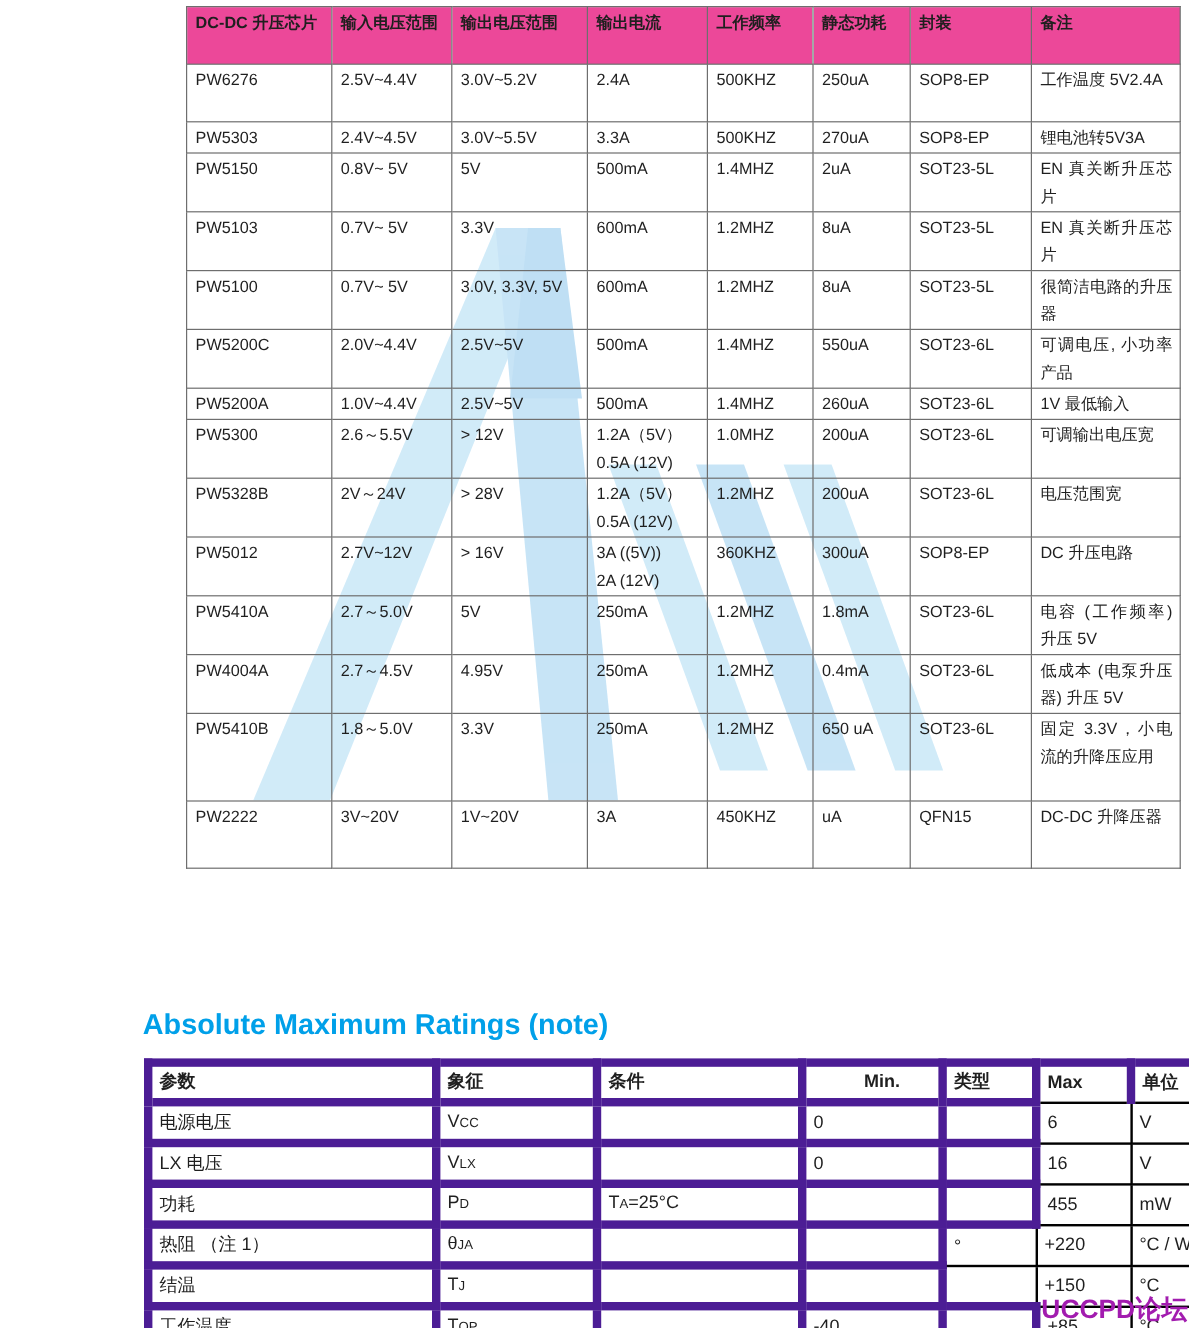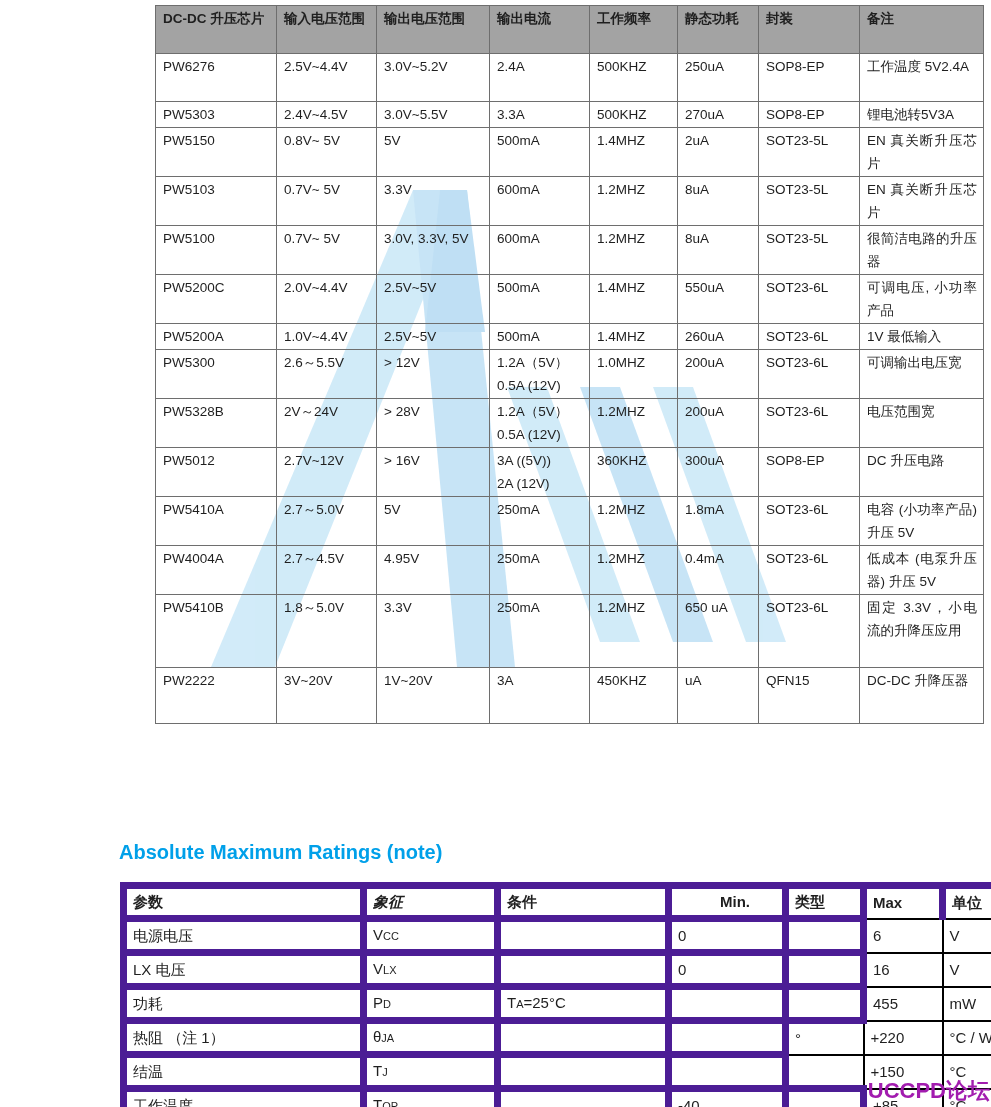--- a/index.html
+++ b/index.html
@@ -17,27 +17,27 @@
   table.chip{
     position:absolute;left:155px;top:5px;width:716px;z-index:1;
     border-collapse:collapse;table-layout:fixed;font-size:13.5px;
   }
   table.chip th,table.chip td{
     border:1px solid #6e6e6e;padding:1px 6px 1px 7px;
     vertical-align:top;text-align:left;line-height:23px;
     white-space:pre-line;overflow:hidden;
   }
   table.chip th{
-    background:#a3a3a3;font-weight:bold;font-size:13.5px;
+    background:#ec4899;font-weight:bold;font-size:13.5px;
   }
   table.chip td.c7{text-align:justify;}
   
   .section-title{
     position:absolute;left:119px;top:841px;z-index:1;
-    font-size:20px;font-weight:bold;color:#00a0e9;letter-spacing:0px;
+    font-size:24px;font-weight:bold;color:#00a0e9;letter-spacing:0px;
   }
   
   table.ratings{
     position:absolute;left:120px;top:882px;width:740px;z-index:1;
     border-collapse:collapse;table-layout:fixed;font-size:15px;
     border:2px solid #000;
   }
   table.ratings th,table.ratings td{
     border:7px solid #4c1d95;padding:0 6px;line-height:26px;
     text-align:left;vertical-align:middle;font-size:15px;
@@ -186,21 +186,21 @@
         <td class="c7">DC 升压电路</td>
       </tr>
       <tr style="height: 49px;">
         <td class="c0">PW5410A</td>
         <td class="c1">2.7～5.0V</td>
         <td class="c2">5V</td>
         <td class="c3">250mA</td>
         <td class="c4">1.2MHZ</td>
         <td class="c5">1.8mA</td>
         <td class="c6">SOT23-6L</td>
-        <td class="c7">电容 (小功率产品) 升压 5V</td>
+        <td class="c7">电容 (工作频率) 升压 5V</td>
       </tr>
       <tr style="height: 49px;">
         <td class="c0">PW4004A</td>
         <td class="c1">2.7～4.5V</td>
         <td class="c2">4.95V</td>
         <td class="c3">250mA</td>
         <td class="c4">1.2MHZ</td>
         <td class="c5">0.4mA</td>
         <td class="c6">SOT23-6L</td>
         <td class="c7">低成本 (电泵升压器) 升压 5V</td>
@@ -227,21 +227,21 @@
       </tr>
     </tbody>
 </table>
 
 <div class="section-title">Absolute Maximum Ratings (note)</div>
 
 <table class="ratings">
   <thead>
       <tr>
         <th style="width: 221px;">参数</th>
-        <th style="width: 115px; font-style: italic;">象征</th>
+        <th style="width: 115px;">象征</th>
         <th style="width: 152px;">条件</th>
         <th style="width: 56px; padding-left: 48px;">Min.</th>
         <th style="width: 59px;">类型</th>
         <th style="width: 60px;">Max</th>
         <th style="width: 77px;">单位</th>
       </tr>
     </thead>
   <tbody>
       <tr style="height: 27px;">
         <td>电源电压</td>

